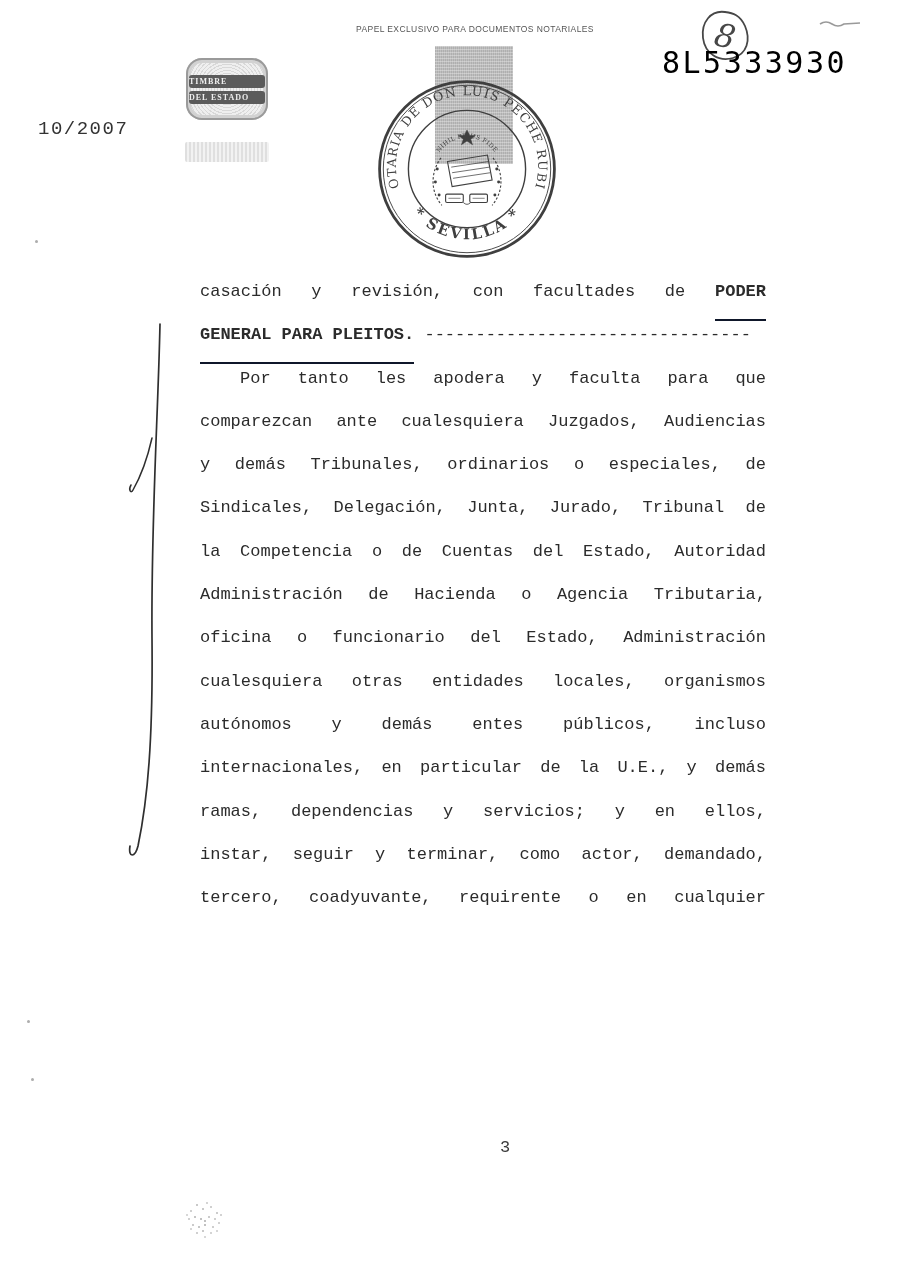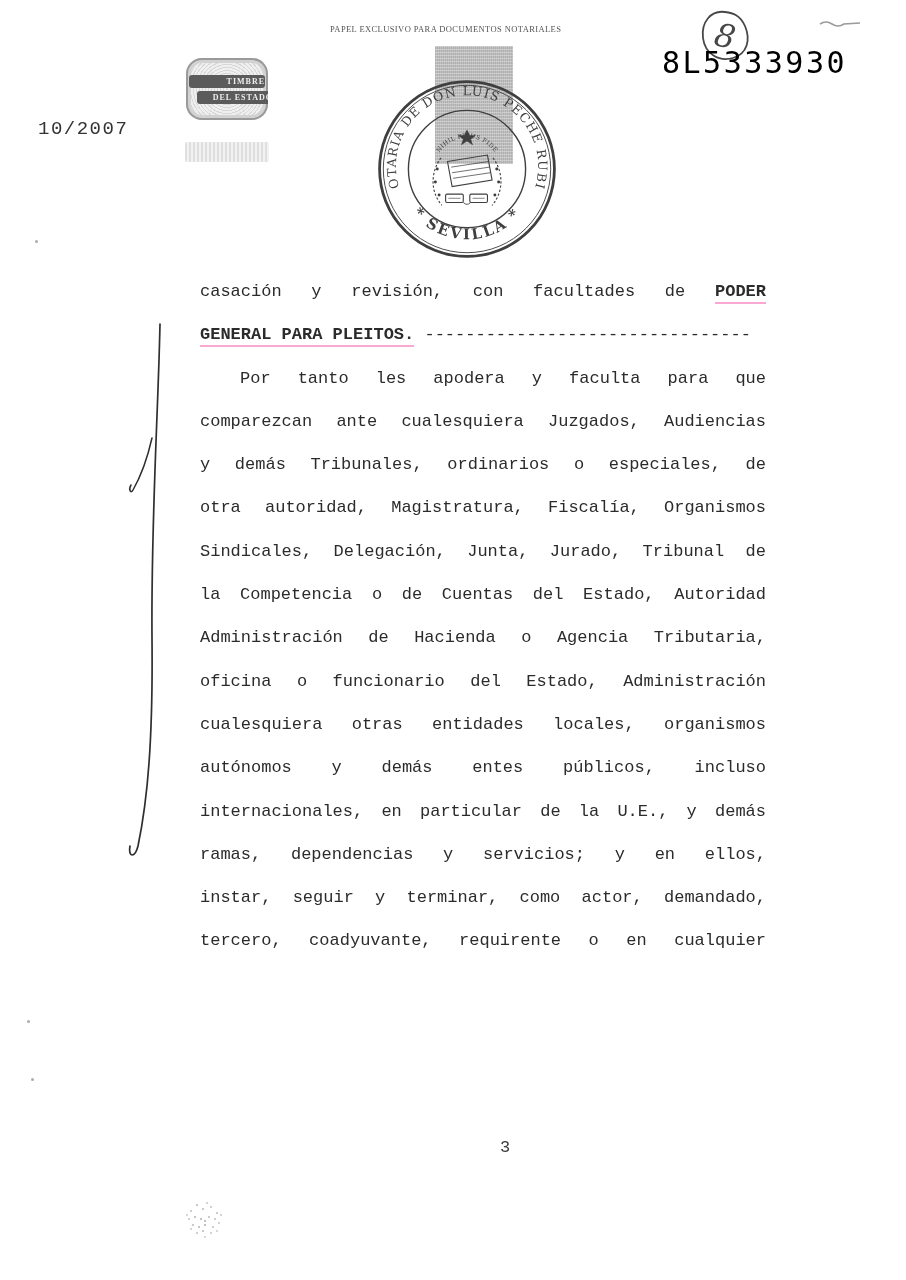--- a/index.html
+++ b/index.html
@@ -3,22 +3,22 @@
 <meta charset="utf-8">
 <style>
   html,body{margin:0;padding:0;background:#e8e8e8;}
   .page{
     position:relative;width:906px;height:1280px;background:#ffffff;
     font-family:"Liberation Mono","DejaVu Sans Mono",monospace;
     color:#2b2b2b;overflow:hidden;margin:0 auto;
   }
   
   .paper-label{
-    position:absolute;left:330px;top:24px;width:290px;text-align:left;
-    font-family:Liberation Serif, serif;font-size:8.5px;letter-spacing:.4px;
+    position:absolute;left:330px;top:24px;width:290px;text-align:center;
+    font-family:Liberation Sans, sans-serif;font-size:8.5px;letter-spacing:.4px;
     color:#555;
   }
   .series{
     position:absolute;left:38px;top:118px;
     font-size:19px;font-weight:normal;letter-spacing:1.5px;color:#333;
   }
   .serial{
     position:absolute;left:662px;top:45px;
     font-family:"DejaVu Sans Mono",monospace;font-size:30px;letter-spacing:2.5px;
     color:#000000;
@@ -28,26 +28,26 @@
   .timbre{
     position:absolute;left:186px;top:58px;width:82px;height:62px;
     border-radius:16px;
     background:
       repeating-radial-gradient(circle at 50% 50%, #d8d8d8 0 1px, #efefef 1px 3px);
     box-shadow:inset 0 0 0 2px #9a9a9a, inset 0 0 0 5px #d2d2d2;
     overflow:hidden;
   }
   .timbre-band{
     position:absolute;left:3px;width:76px;height:13px;background:#5b5b5b;
-    border-radius:3px;color:#eee;text-align:right;
+    border-radius:3px;color:#eee;text-align:left;
     font-family:"Liberation Serif",serif;font-weight:bold;font-size:8px;
     letter-spacing:1px;line-height:13px;
   }
   .timbre-band.b1{top:17px;}
-  .timbre-band.b2{top:33px;margin-left:8px;}
+  .timbre-band.b2{top:33px;}
   .timbre-ghost{
     position:absolute;left:185px;top:142px;width:84px;height:20px;
     background:repeating-linear-gradient(90deg,#c6c6c6 0 2px,#e9e9e9 2px 4px),
                repeating-linear-gradient(0deg,rgba(255,255,255,.5) 0 1px,transparent 1px 3px);
     opacity:.55;border-radius:2px;
   }
   
   .gray-band{
     position:absolute;left:435px;top:46px;width:78px;height:118px;
     background:
@@ -64,21 +64,21 @@
   .bodytext{
     position:absolute;left:200px;top:270px;width:566px;
     font-size:17px;
   }
   .bline{
     line-height:43.3px;height:43.3px;white-space:nowrap;
     text-align:justify;text-align-last:justify;
   }
   .bline.no-just{text-align-last:left;}
   .bline.indent{text-indent:40px;}
-  .bu{font-weight:bold;border-bottom:2px solid #f9a8d4;padding-bottom:1px;}
+  .bu{font-weight:bold;border-bottom:2px solid #0f172a;padding-bottom:18px;}
   .pagenum{
     position:absolute;left:460px;top:1138px;width:90px;text-align:center;
     font-size:17px;color:#3a3a3a;
   }
   
   .speck{position:absolute;background:#6a6a6a;border-radius:50%;opacity:.55;}
   .speck.s1{left:35px;top:240px;width:3px;height:3px;}
   .speck.s2{left:27px;top:1020px;width:3px;height:3px;}
   .speck.s3{left:31px;top:1078px;width:3px;height:3px;}
   .smudge{
@@ -163,21 +163,20 @@
     <path d="M 42,6 C 40,100 33,200 34,320 C 35,420 30,480 20,528 C 17,540 10,540 12,528" fill="none" stroke="#2f2f2f" stroke-width="1.7" stroke-linecap="round"></path>
     <path d="M 34,120 C 29,142 23,158 15,172 C 13,176 10,172 13,167" fill="none" stroke="#2f2f2f" stroke-width="1.5" stroke-linecap="round"></path>
   </svg>
 
   <div class="bodytext">
     <div class="bline"><span>casación y revisión, con facultades de</span> <span class="bu">PODER</span></div>
     <div class="bline no-just"><span class="bu">GENERAL PARA PLEITOS.</span> <span>--------------------------------</span></div>
     <div class="bline indent">Por tanto les apodera y faculta para que</div>
     <div class="bline">comparezcan ante cualesquiera Juzgados, Audiencias</div>
     <div class="bline">y demás Tribunales, ordinarios o especiales, de</div>
-    <div class="bline">otra autoridad, Magistratura, Fiscalía, Organismos</div>
     <div class="bline">Sindicales, Delegación, Junta, Jurado, Tribunal de</div>
     <div class="bline">la Competencia o de Cuentas del Estado, Autoridad</div>
     <div class="bline">Administración de Hacienda o Agencia Tributaria,</div>
     <div class="bline">oficina o funcionario del Estado, Administración</div>
     <div class="bline">cualesquiera otras entidades locales, organismos</div>
     <div class="bline">autónomos y demás entes públicos, incluso</div>
     <div class="bline">internacionales, en particular de la U.E., y demás</div>
     <div class="bline">ramas, dependencias y servicios;  y en ellos,</div>
     <div class="bline">instar, seguir y terminar, como actor, demandado,</div>
     <div class="bline">tercero, coadyuvante, requirente o en cualquier</div>

